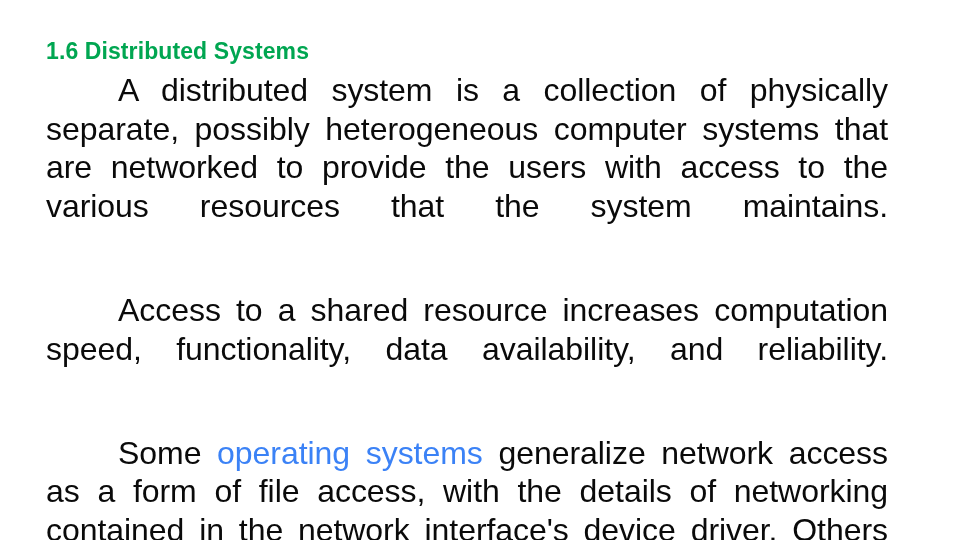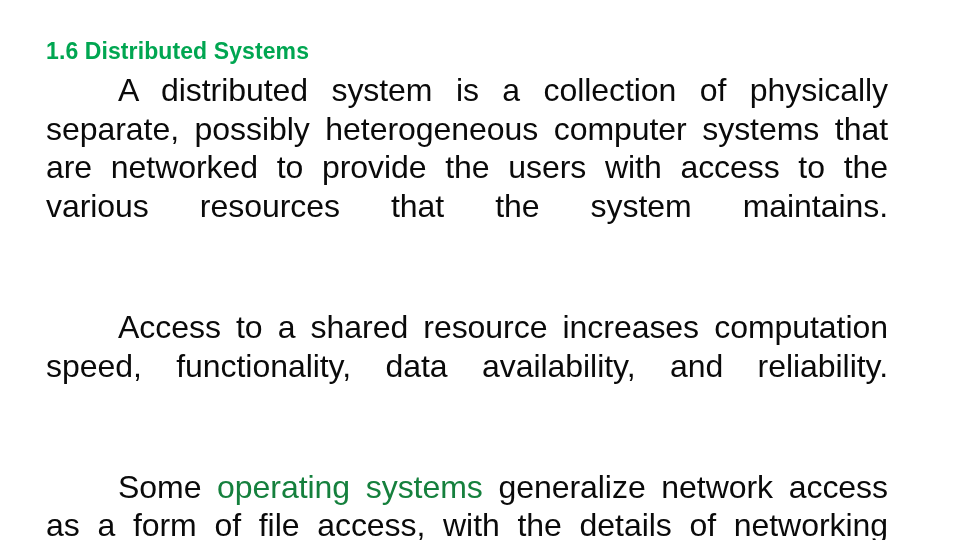--- a/index.html
+++ b/index.html
@@ -40,32 +40,32 @@
     font-size: 32px;
     color: #0a0a0a;
     line-height: 38.6px;
     text-align: justify;
     text-justify: inter-word;
     margin: 0;
     text-indent: 72px;
     letter-spacing: -0.05px;
   }
   .para + .para {
-    margin-top: 44px;
+    margin-top: 27px;
   }
   .para:last-child {
     text-align: justify;
   }
   .para.last-line-left::after {
     content: "";
     display: inline-block;
     width: 100%;
   }
   .link-text {
-    color: #15803d;
+    color: #3b82f6;
   }
   .p1 { margin-top: 2px; }
 </style>
 </head>
 <body>
 
 <div class="slide">
   <div class="content">
 
     <h1 class="slide-title">1.6 Distributed Systems</h1>

